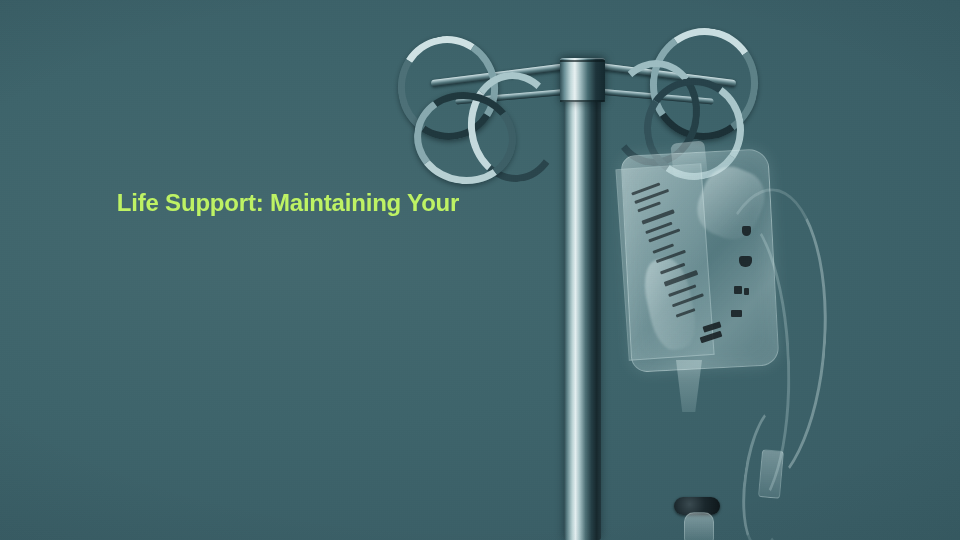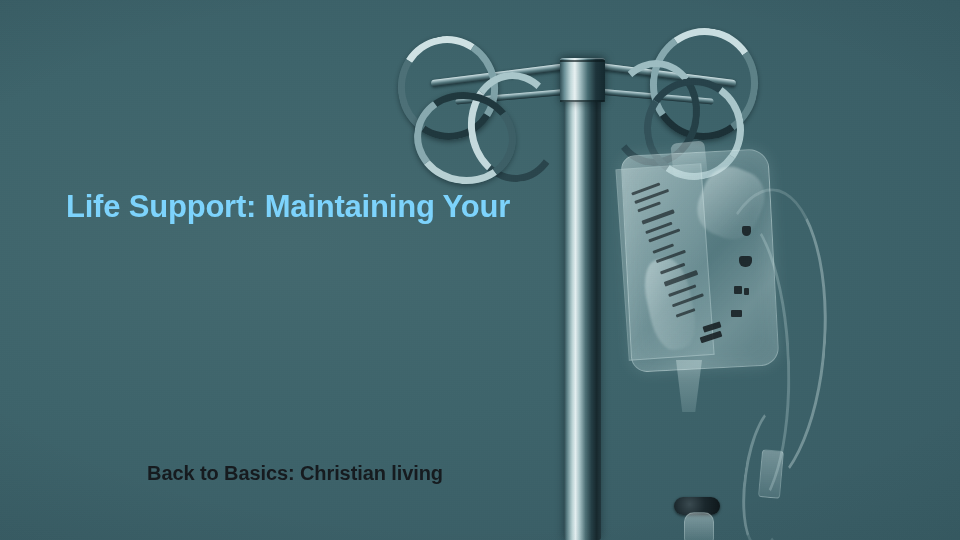--- a/index.html
+++ b/index.html
@@ -307,22 +307,22 @@
   
   .title-block {
     position: absolute;
     left: 8px;
     top: 186px;
     width: 560px;
     text-align: center;
   }
   .title-line {
     margin: 0;
-    color: #7dd3fc;
-    font-size: 31px;
+    color: #bef264;
+    font-size: 24px;
     font-weight: 700;
     line-height: 1.38;
     letter-spacing: -0.2px;
     white-space: nowrap;
   }
   .subtitle-block {
     position: absolute;
     left: 8px;
     top: 460px;
     width: 574px;
@@ -406,17 +406,14 @@
     <div class="pole-collar-line" style="top:100px;"></div>
   </div>
 
   <div class="bg-noise"></div>
   <div class="bg-vignette"></div>
 
   <div class="title-block">
     <p class="title-line">Life Support: Maintaining Your</p>
   </div>
 
-  <div class="subtitle-block">
-    <p class="subtitle">Back to Basics: Christian living</p>
-  </div>
 
 </div>
 
 </body></html>

